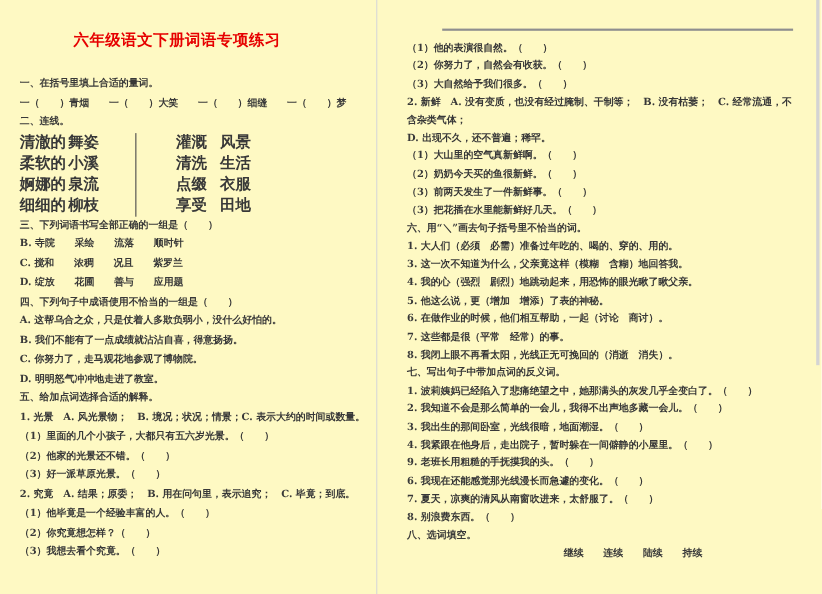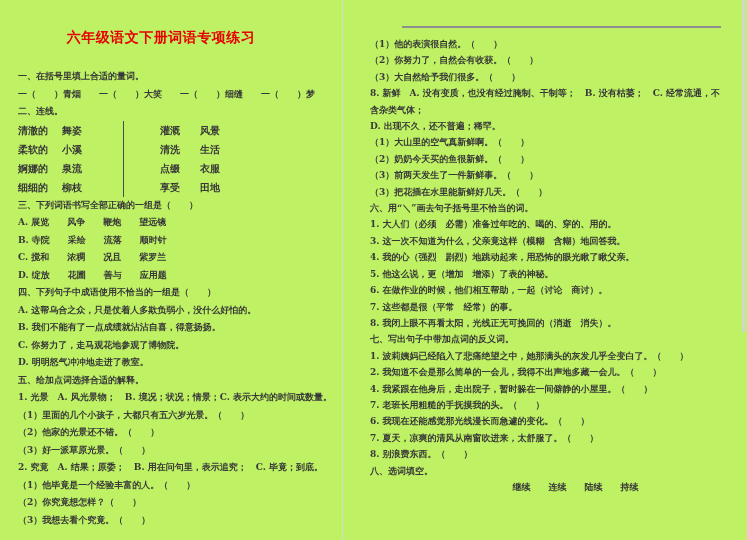--- a/index.html
+++ b/index.html
@@ -1,31 +1,31 @@
 <!DOCTYPE html>
 <html><head>
 <meta charset="utf-8">
 <style>
   html,body{margin:0;padding:0;background:#ffffff;}
   .screen{
     position:relative;width:747px;height:540px;overflow:hidden;
-    background:#bef264;display:flex;
+    background:#fef9c3;display:flex;
     font-family:"DejaVu Serif","Liberation Serif",serif;
   }
   .page{box-sizing:border-box;height:540px;}
   .page-1{width:365px;padding:0 2px 0 18px;}
   .page-2{width:430px;border-left:1px solid #d8d8d8;padding:26px 26px 0 27px;}
   .doc-title{
     text-align:center;color:#e60000;font-weight:bold;
     font-size:14px;line-height:20px;margin-top:27px;margin-bottom:21px;
     padding-right:36px;letter-spacing:0.5px;
   }
   .line{font-size:9px;color:#383838;font-weight:600;line-height:17.5px;}
   .page-2 .line{line-height:16.4px;}
-  .match{display:flex;font-size:10px;color:#383838;font-weight:600;}
+  .match{display:flex;font-size:14px;color:#383838;font-weight:600;}
   .m-left{width:105px;border-right:1px solid #4a4a4a;}
   .m-right{padding-left:36px;}
   .m-row{display:grid;line-height:19px;}
   .m-left .m-row{grid-template-columns:44px auto;}
   .m-right .m-row{grid-template-columns:40px auto;}
   .top-rule{height:2px;background:#8f8f8f;margin-left:32px;margin-bottom:8px;}
   .fill-words{
     font-size:9px;color:#383838;font-weight:600;line-height:16.4px;
     text-align:center;margin-left:60px;
   }
@@ -80,21 +80,20 @@
         </div>
         <div class="m-row">
           <span>享受</span>
           <span>田地</span>
         </div>
       </div>
     </div>
 
     <div>
         <div class="line">三、下列词语书写全部正确的一组是（　　）</div>
-        <div class="line">A. 展览　　风争　　鞭炮　　望远镜</div>
         <div class="line">B. 寺院　　采绘　　流落　　顺时针</div>
         <div class="line">C. 搅和　　浓稠　　况且　　紫罗兰</div>
         <div class="line">D. 绽放　　花圃　　善与　　应用题</div>
         <div class="line">四、下列句子中成语使用不恰当的一组是（　　）</div>
         <div class="line">A. 这帮乌合之众，只是仗着人多欺负弱小，没什么好怕的。</div>
         <div class="line">B. 我们不能有了一点成绩就沾沾自喜，得意扬扬。</div>
         <div class="line">C. 你努力了，走马观花地参观了博物院。</div>
         <div class="line">D. 明明怒气冲冲地走进了教室。</div>
         <div class="line">五、给加点词选择合适的解释。</div>
         <div class="line">1. 光景　A. 风光景物；　B. 境况；状况；情景；C. 表示大约的时间或数量。</div>
@@ -107,39 +106,40 @@
         <div class="line">（3）我想去看个究竟。（　　）</div>
       </div>
   </div>
 
   <div class="page page-2">
     <div class="top-rule"></div>
     <div>
         <div class="line">（1）他的表演很自然。（　　）</div>
         <div class="line">（2）你努力了，自然会有收获。（　　）</div>
         <div class="line">（3）大自然给予我们很多。（　　）</div>
-        <div class="line">8. 新鲜　A. 没有变质，也没有经过腌制、干制等；　B. 没有枯萎；　C. 经常流通，不含杂类气体；</div>
+        <div class="line">2. 新鲜　A. 没有变质，也没有经过腌制、干制等；　B. 没有枯萎；　C. 经常流通，不含杂类气体；</div>
         <div class="line">D. 出现不久，还不普遍；稀罕。</div>
         <div class="line">（1）大山里的空气真新鲜啊。（　　）</div>
         <div class="line">（2）奶奶今天买的鱼很新鲜。（　　）</div>
         <div class="line">（3）前两天发生了一件新鲜事。（　　）</div>
         <div class="line">（3）把花插在水里能新鲜好几天。（　　）</div>
         <div class="line">六、用“＼”画去句子括号里不恰当的词。</div>
         <div class="line">1. 大人们（必须　必需）准备过年吃的、喝的、穿的、用的。</div>
         <div class="line">3. 这一次不知道为什么，父亲竟这样（模糊　含糊）地回答我。</div>
         <div class="line">4. 我的心（强烈　剧烈）地跳动起来，用恐怖的眼光瞅了瞅父亲。</div>
         <div class="line">5. 他这么说，更（增加　增添）了表的神秘。</div>
         <div class="line">6. 在做作业的时候，他们相互帮助，一起（讨论　商讨）。</div>
         <div class="line">7. 这些都是很（平常　经常）的事。</div>
         <div class="line">8. 我闭上眼不再看太阳，光线正无可挽回的（消逝　消失）。</div>
         <div class="line">七、写出句子中带加点词的反义词。</div>
         <div class="line">1. 波莉姨妈已经陷入了悲痛绝望之中，她那满头的灰发几乎全变白了。（　　）</div>
         <div class="line">2. 我知道不会是那么简单的一会儿，我得不出声地多藏一会儿。（　　）</div>
+        <div class="line">3. 我出生的那间卧室，光线很暗，地面潮湿。（　　）</div>
         <div class="line">4. 我紧跟在他身后，走出院子，暂时躲在一间僻静的小屋里。（　　）</div>
-        <div class="line">7. 老班长用粗糙的手抚摸我的头。（　　）</div>
+        <div class="line">9. 老班长用粗糙的手抚摸我的头。（　　）</div>
         <div class="line">6. 我现在还能感觉那光线漫长而急遽的变化。（　　）</div>
         <div class="line">7. 夏天，凉爽的清风从南窗吹进来，太舒服了。（　　）</div>
         <div class="line">8. 别浪费东西。（　　）</div>
         <div class="line">八、选词填空。</div>
       </div>
     <div class="fill-words">继续　　连续　　陆续　　持续</div>
   </div>
 
   <div class="edge-line"></div>
 </div>

